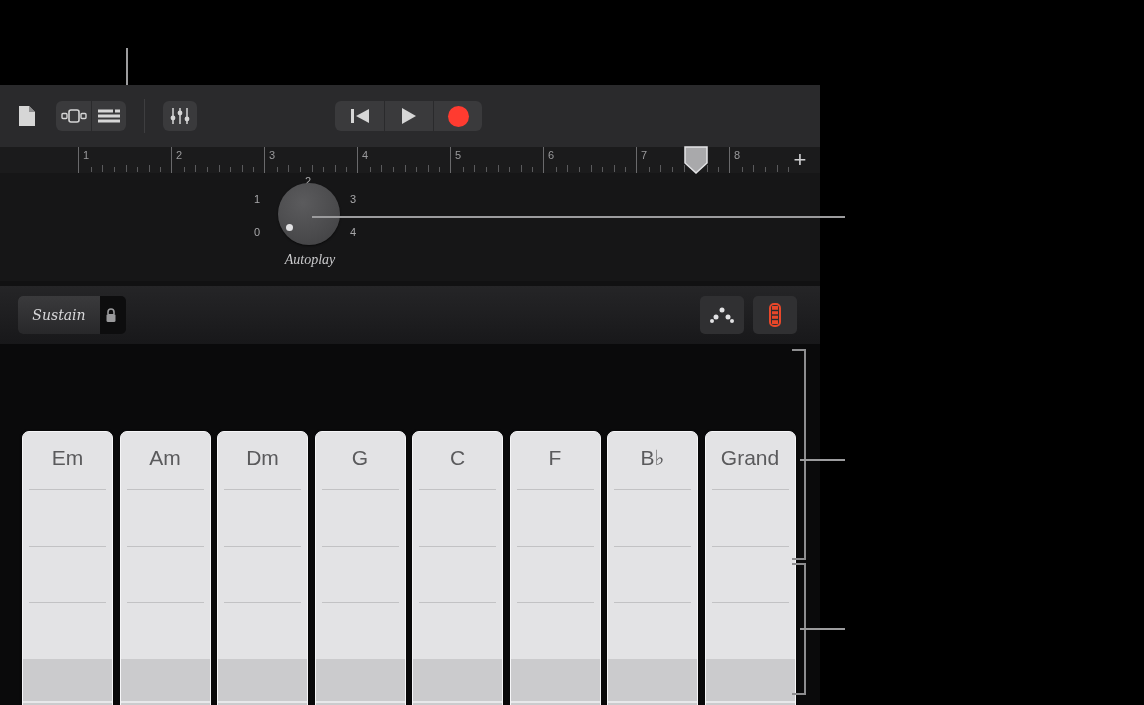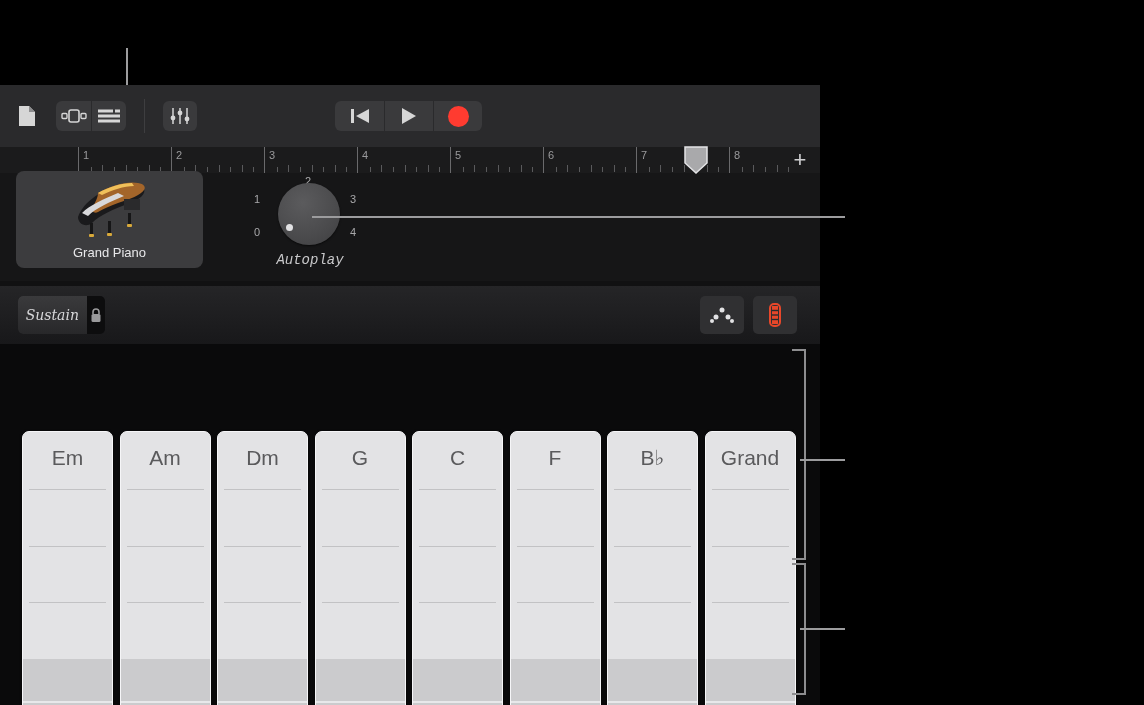--- a/index.html
+++ b/index.html
@@ -75,33 +75,33 @@
   .piano-img { position:absolute; left:50%; top:6px; transform:translateX(-50%); width:84px; height:62px; }
 
   
   .knob-wrap { position:absolute; left:250px; top:-4px; width:120px; height:104px; }
   .knob { position:absolute; left:28px; top:14px; width:62px; height:62px; border-radius:50%;
           background:radial-gradient(circle at 40% 32%, #5b5b5d, #4a4a4c 62%, #3e3e40);
           box-shadow:0 1px 2px rgba(0,0,0,.6); }
   .knob-dot { position:absolute; left:8px; top:41px; width:7px; height:7px; border-radius:50%; background:#e2e2e4; }
   .knob-num { position:absolute; font-size:11px; color:#a8a8aa; }
   .knob-name { position:absolute; left:0; top:83px; width:120px; text-align:center;
-               font-family:Liberation Mono, monospace; font-style:italic; font-size:14px; color:#c9c9cb; }
+               font-family:Liberation Serif, serif; font-style:italic; font-size:14px; color:#c9c9cb; }
 
   
   .gold-bar { position:absolute; top:192px; height:8px;
               background:linear-gradient(#e3c36b, #b9912f 45%, #8d6b1c);
               border-top:1px solid #f0d89a; }
   .gold-seg { position:absolute; top:0; width:1px; height:8px; background:#6d5214; }
   .gold-line { position:absolute; left:0; top:199px; width:820px; height:2px; background:#a5802a; }
 
   
   .ctrl-strip { position:absolute; left:0; top:201px; width:820px; height:58px;
                 background:linear-gradient(#252527,#18181a); }
-  .sustain-wrap { position:absolute; left:18px; top:10px; width:87px; height:38px;
+  .sustain-wrap { position:absolute; left:18px; top:10px; width:108px; height:38px;
                   background:#0d0d0e; border-radius:5px; display:flex; }
   .sustain-btn { width:82px; height:38px; background:linear-gradient(#3a3a3c,#28282a);
                  border-radius:5px 0 0 5px; display:flex; align-items:center; justify-content:center;
                  font-family:"DejaVu Serif", serif; font-style:italic; font-size:14px; color:#d8d8da; }
   .lock-btn { width:22px; height:38px; display:flex; align-items:center; justify-content:center; }
   .rt-btn { position:absolute; top:10px; width:44px; height:38px; background:#303032;
             border-radius:5px; display:flex; align-items:center; justify-content:center; }
 
   
   .chords { position:absolute; left:0; top:259px; width:820px; height:361px; background:#0a0a0b; }
@@ -292,42 +292,20 @@
     </div>
     <div class="playhead">
       <svg width="28" height="30" viewBox="0 0 28 30">
         <path d="M3 2h22v16l-11 10L3 18z" fill="#a9a9ab" stroke="#e4e4e6" stroke-width="1.5"></path>
       </svg>
     </div>
     <div class="plus-btn">+</div>
 
     <div class="track-area">
 
-      <div class="track-card">
-        <div class="piano-img">
-          <svg width="84" height="62" viewBox="0 0 84 62">
-            <path d="M10 40c6-16 24-28 46-32 10-2 18 0 20 4 2 5-4 10-14 14-16 6-30 12-38 20-6 5-14 1-14-6z" fill="#1a1a1c"></path>
-            <path d="M30 16c14-8 30-12 40-10 6 1 8 4 6 7-3 5-14 9-26 13-8 3-15 6-20 9-4 2-7-1-5-5 2-5 5-9 5-14z" fill="#a3652a"></path>
-            <path d="M30 16c10-6 24-10 34-10l2 3c-10 0-22 4-32 9z" fill="#f0c05a"></path>
-            <path d="M14 36c8-8 22-14 36-20l6 3c-14 6-28 12-36 20z" fill="#d8d8da"></path>
-            <rect x="56" y="22" width="16" height="11" fill="#2a2a2c"></rect>
-            <g fill="#161617">
-              <rect x="22" y="46" width="3" height="13"></rect>
-                <rect x="40" y="44" width="3" height="14"></rect>
-                <rect x="60" y="36" width="3" height="13"></rect>
-            </g>
-            <g fill="#d8a93a">
-              <rect x="21" y="57" width="5" height="3" rx="1"></rect>
-                <rect x="39" y="56" width="5" height="3" rx="1"></rect>
-                <rect x="59" y="47" width="5" height="3" rx="1"></rect>
-            </g>
-          </svg>
-        </div>
-        <div class="track-label">Grand Piano</div>
-      </div>
 
       <div class="knob-wrap">
         <div class="knob-num" style="left:4px; top:57px;">0</div>
         <div class="knob-num" style="left:4px; top:24px;">1</div>
         <div class="knob-num" style="left:55px; top:6px;">2</div>
         <div class="knob-num" style="left:100px; top:24px;">3</div>
         <div class="knob-num" style="left:100px; top:57px;">4</div>
         <div class="knob">
           <div class="knob-dot"></div>
         </div>

